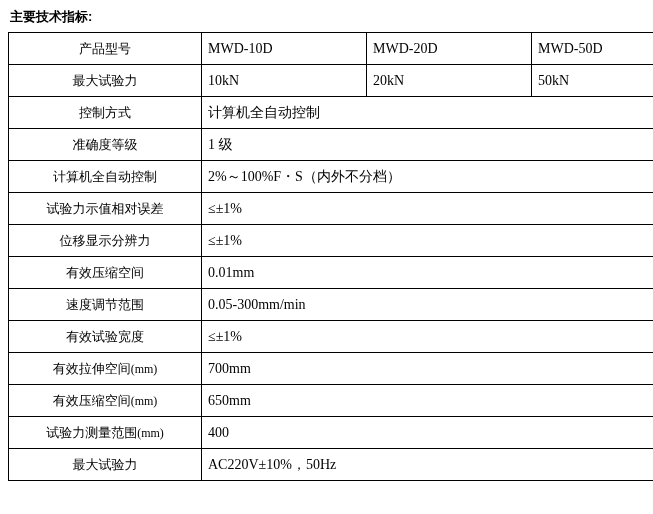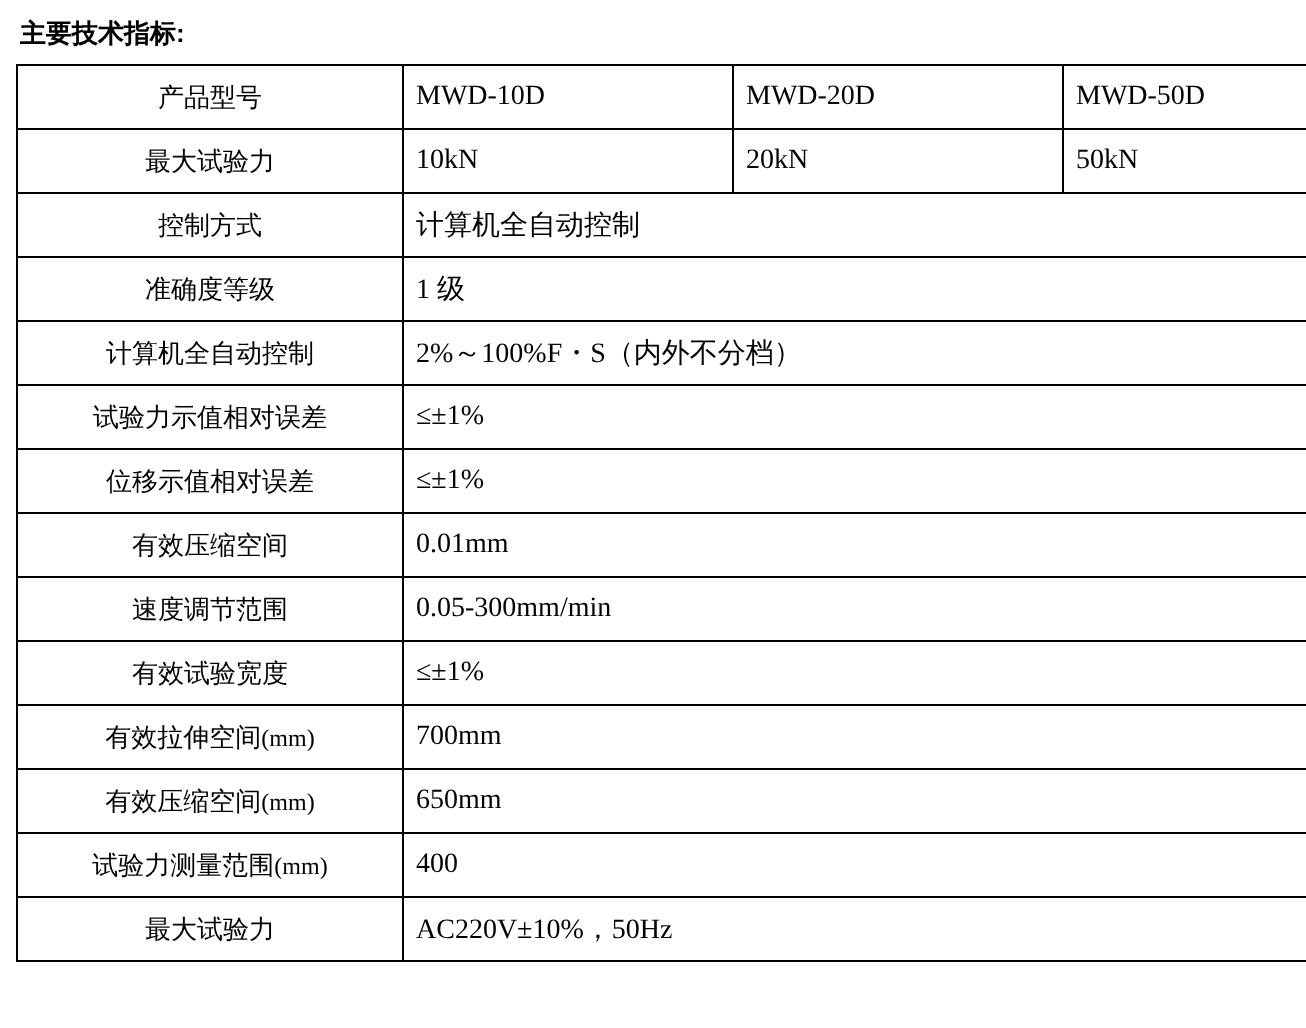--- a/index.html
+++ b/index.html
@@ -88,21 +88,21 @@
       </tr>
       <tr>
         <td class="label">计算机全自动控制</td>
         <td class="val" colspan="3">2%～100%F・S（内外不分档）</td>
       </tr>
       <tr>
         <td class="label">试验力示值相对误差</td>
         <td class="val" colspan="3">≤±1%</td>
       </tr>
       <tr>
-        <td class="label">位移示值相对误差</td>
+        <td class="label">位移显示分辨力</td>
         <td class="val" colspan="3">≤±1%</td>
       </tr>
       <tr>
         <td class="label">有效压缩空间</td>
         <td class="val" colspan="3">0.01mm</td>
       </tr>
       <tr>
         <td class="label">速度调节范围</td>
         <td class="val" colspan="3">0.05-300mm/min</td>
       </tr>

